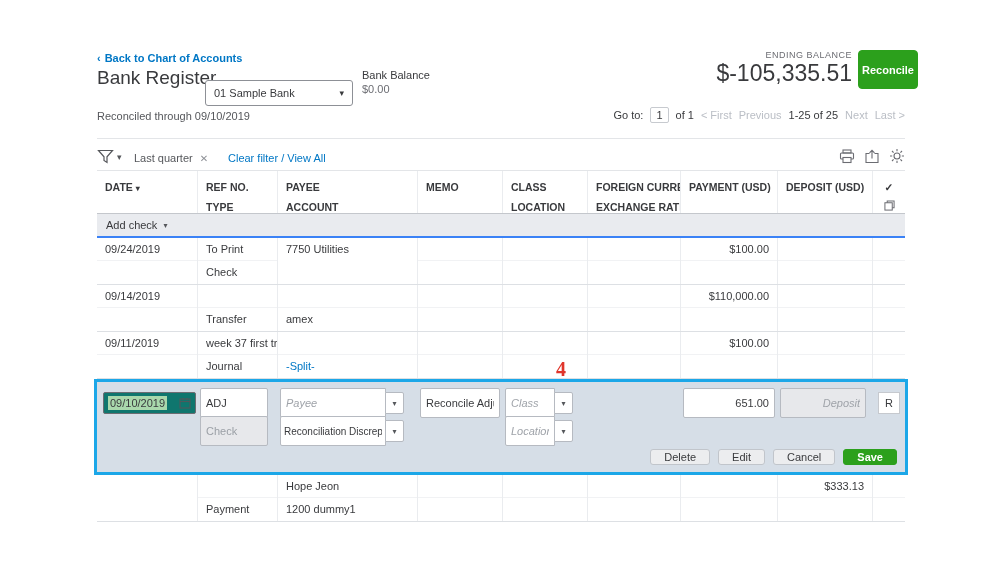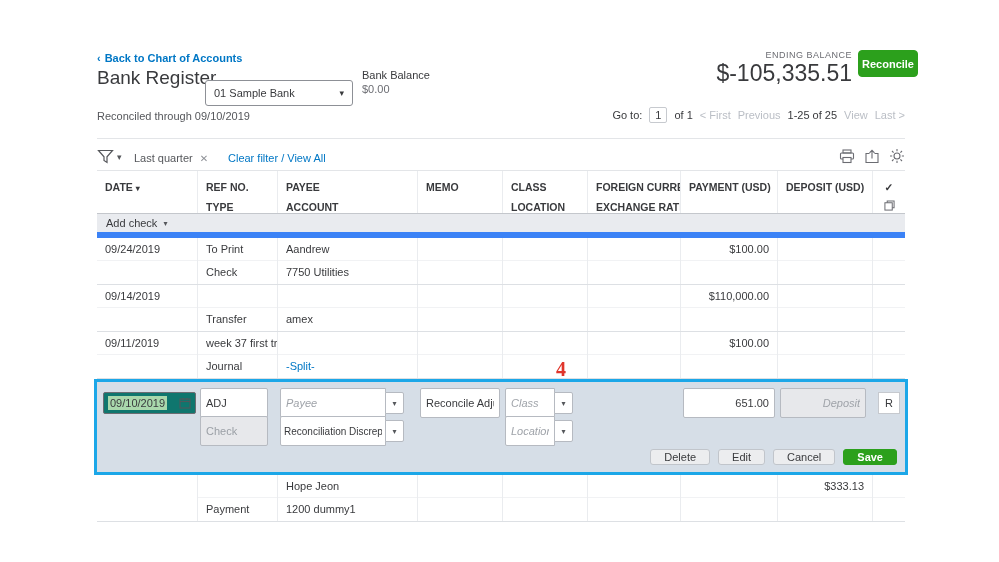--- a/index.html
+++ b/index.html
@@ -9,21 +9,21 @@
 
   
   .back-link { left:97px; top:52px; font-size:11px; font-weight:bold; color:#0077C5; cursor:pointer; display:flex; gap:4px; align-items:center; }
   .page-title { left:97px; top:67px; font-size:19px; color:#393A3D; }
   .account-select { left:205px; top:80px; width:148px; height:26px; border:1px solid #8D9096; border-radius:3px; background:#fff; font-size:11px; display:flex; align-items:center; justify-content:space-between; padding:0 8px; cursor:pointer; }
   .account-caret { font-size:9px; color:#393A3D; }
   .bank-balance { left:362px; top:68px; font-size:11px; line-height:14px; }
   .bank-balance .val { color:#6B6C72; }
   .ending-label { right:147px; top:50px; font-size:9px; color:#6B6C72; letter-spacing:.5px; text-align:right; }
   .ending-value { right:147px; top:60px; font-size:23px; color:#393A3D; text-align:right; }
-  .reconcile-btn { left:858px; top:50px; width:60px; height:27px; background:#2CA01C; border:1px solid #2CA01C; border-radius:4px; color:#fff; font-size:11px; font-weight:bold; font-family:inherit; cursor:pointer; }
+  .reconcile-btn { left:858px; top:50px; width:60px; height:39px; background:#2CA01C; border:1px solid #2CA01C; border-radius:4px; color:#fff; font-size:11px; font-weight:bold; font-family:inherit; cursor:pointer; }
 
   .reconciled-through { left:97px; top:110px; font-size:11px; color:#55575B; }
   .pagination { right:94px; top:107px; font-size:11px; display:flex; gap:7px; align-items:center; }
   .pg-gray { color:#BABEC5; }
   .pg-box { border:1px solid #C7CACF; border-radius:2px; padding:1px 5px; background:#fff; }
 
   .top-divider { left:97px; top:138px; width:808px; height:1px; background:#E3E5E8; }
 
   
   .filter-btn { left:97px; top:149px; display:flex; align-items:center; gap:3px; cursor:pointer; }
@@ -36,21 +36,21 @@
 
   
   .table { left:97px; top:170px; width:808px; }
   .grid { display:grid; grid-template-columns:100px 80px 140px 85px 85px 93px 97px 95px 33px; }
   .thead { border-top:1px solid #E3E5E8; border-bottom:1px solid #C4C7CC; height:44px; font-size:10.5px; font-weight:bold; background:#fff; }
   .thead .cell { padding:6px 8px 0; line-height:20px; white-space:nowrap; overflow:hidden; }
   .thead .cell + .cell, .trow .cell + .cell { border-left:1px solid #EAECEF; }
   .thead .chk { text-align:center; padding:6px 2px 0; }
   .hcaret { font-size:8px; }
 
-  .addrow { height:24px; background:#E9EBEF; border-bottom:6px solid #3b82f6; display:flex; align-items:center; gap:6px; padding-left:9px; font-size:11px; color:#393A3D; cursor:pointer; }
+  .addrow { height:24px; background:#E9EBEF; border-bottom:2px solid #3b82f6; display:flex; align-items:center; gap:6px; padding-left:9px; font-size:11px; color:#393A3D; cursor:pointer; }
   .addcaret { font-size:8px; color:#55575B; }
 
   .trow { border-bottom:1px solid #DDE0E4; font-size:11px; }
   .trow .l1, .trow .l2 { height:23px; line-height:23px; padding:0 8px; white-space:nowrap; overflow:hidden; }
   .trow .l1 { border-bottom:1px solid #F1F2F4; }
   .amt { text-align:right; }
   .acct-link { color:#0077C5; cursor:pointer; }
 
   
   .editbox { width:814px; margin-left:-3px; border:3px solid #1CA7E8; background:#D6DEE7; padding:6px 0 7px; }
@@ -104,21 +104,21 @@
   <button class="abs reconcile-btn">Reconcile</button>
 
   <div class="abs reconciled-through">Reconciled through 09/10/2019</div>
   <div class="abs pagination">
     <span>Go to:</span>
     <span class="pg-box">1</span>
     <span>of 1</span>
     <span class="pg-gray">&lt; First</span>
     <span class="pg-gray">Previous</span>
     <span>1-25 of 25</span>
-    <span class="pg-gray">View</span>
+    <span class="pg-gray">Next</span>
     <span class="pg-gray">Last &gt;</span>
   </div>
 
   <div class="abs top-divider"></div>
 
   <div class="abs filter-btn">
     <span>
       <svg width="17" height="15" viewBox="0 0 17 15" fill="none" stroke="#55575B" stroke-width="1.2">
           <path d="M1.5 1.5h14l-5.5 6.3v5.7l-3-2V7.8z"></path>
         </svg>
@@ -202,21 +202,20 @@
     <div class="grid trow">
       <div class="cell">
           <div class="l1">09/24/2019</div>
           <div class="l2"></div>
         </div>
       <div class="cell">
           <div class="l1">To Print</div>
           <div class="l2">Check</div>
         </div>
       <div class="cell">
-          <div class="l1">Aandrew</div>
           <div class="l2">7750 Utilities</div>
         </div>
       <div class="cell">
           <div class="l1"></div>
           <div class="l2"></div>
         </div>
       <div class="cell">
           <div class="l1"></div>
           <div class="l2"></div>
         </div>

